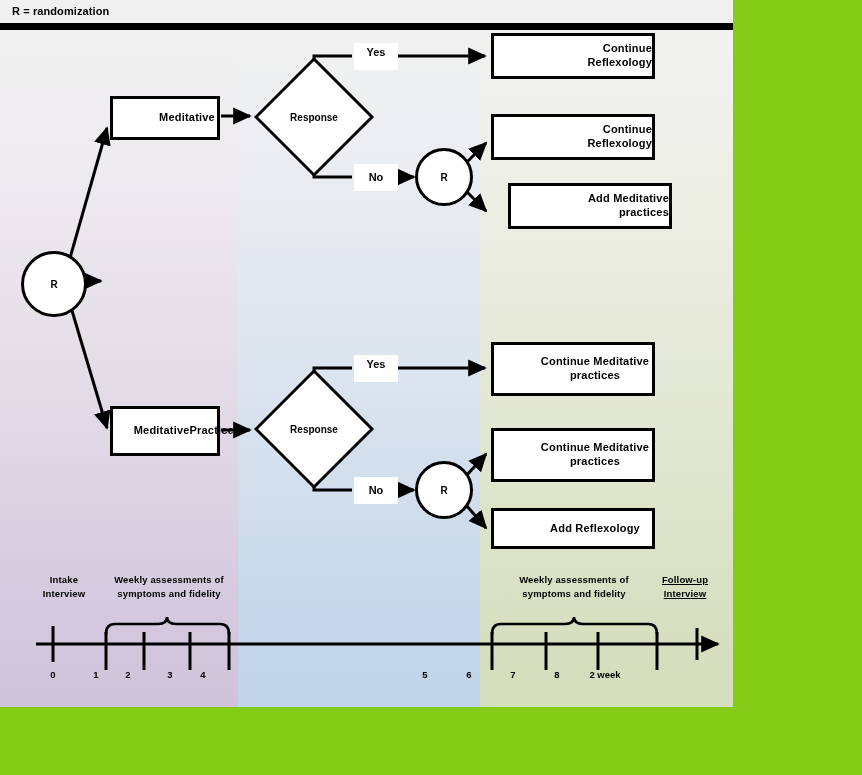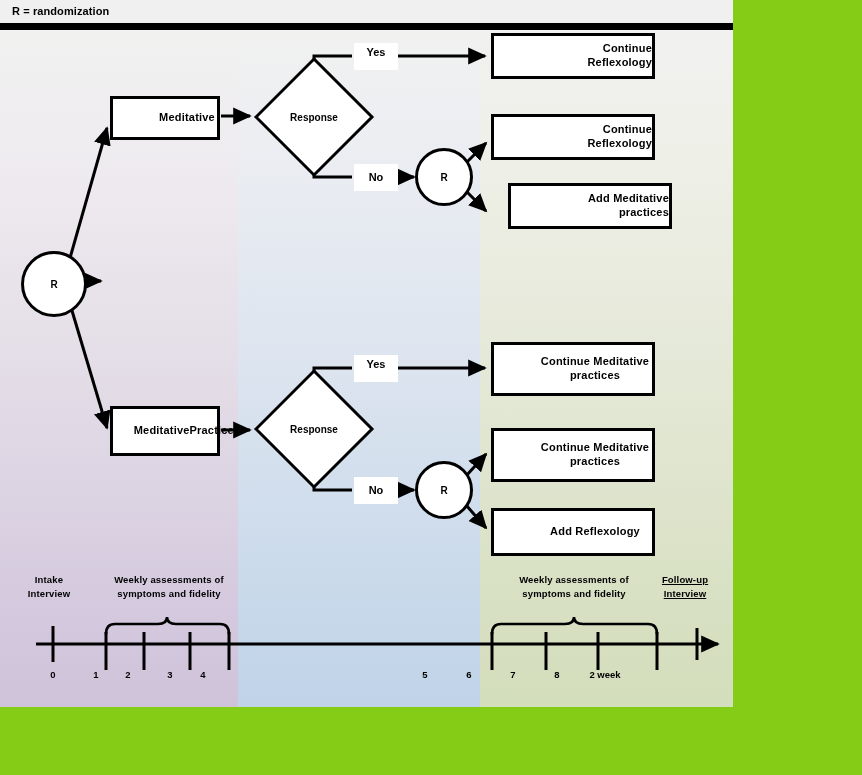--- a/index.html
+++ b/index.html
@@ -269,25 +269,25 @@
     </div>
 
     <div class="node" style="left:491px; top:312px; width:164px; height:54px; flex-direction:column;">
       <span>Continue  Meditative</span>
       <span>practices</span>
     </div>
     <div class="node" style="left:491px; top:398px; width:164px; height:54px; flex-direction:column;">
       <span>Continue  Meditative</span>
       <span>practices</span>
     </div>
-    <div class="node" style="left:491px; top:478px; width:164px; height:48px;">
+    <div class="node" style="left:491px; top:478px; width:164px; height:41px;">
       <span>Add  Reflexology</span>
     </div>
 
-    <div class="tl-caption" style="left:8px; top:543px; width:82px;">
+    <div class="tl-caption" style="left:23px; top:543px; width:82px;">
       <div>Intake</div>
       <div>Interview</div>
     </div>
 
     <div class="tl-caption" style="left:93px; top:543px; width:152px;">
       <div>Weekly  assessments  of</div>
       <div>symptoms  and fidelity</div>
     </div>
 
     <div class="tl-caption" style="left:498px; top:543px; width:152px;">

